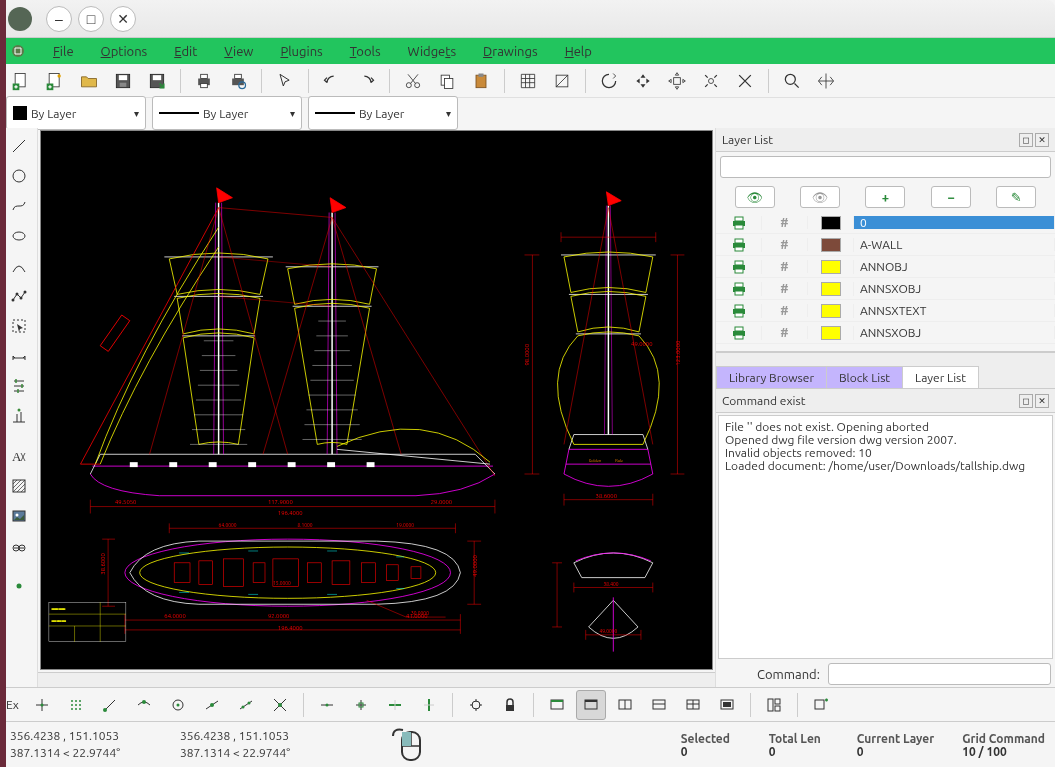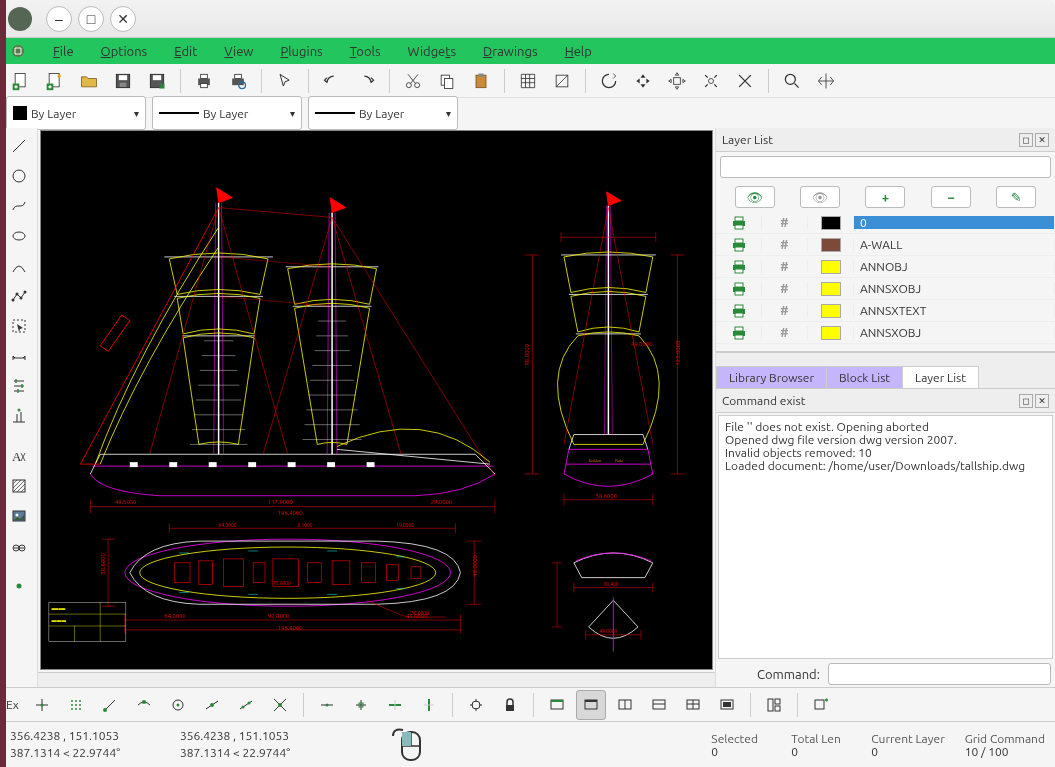--- a/index.html
+++ b/index.html
@@ -64,21 +64,21 @@
 .cmd-output { flex:1; background:#fff; padding:4px 6px; font-size:12px; overflow:auto; border:1px solid #ccc; margin:2px; white-space:pre-wrap; }
 .cmd-input-row { display:flex; align-items:center; padding:2px 4px; gap:8px;margin-left:37px; }
 .cmd-input-row input { flex:1; height:22px; border:1px solid #bbb; border-radius:3px; padding:0 4px; }
 
 .bottom-toolbar { height: 34px; display: flex; align-items: center; padding: 0 6px; gap: 4px; border-top:1px solid #ccc; background:#f5f5f5; }
 .bt-label { font-size:12px; margin-right:4px; }
 
 .status-bar { height: 46px; display: flex; align-items: center; border-top:1px solid #ccc; padding:0 10px; font-size:12px; gap:20px; background:#f5f5f5; }
 .status-col { display:flex; flex-direction:column; line-height:1.4; min-width:150px; }
 .status-mouse { flex:0 0 120px; display:flex; justify-content:center; }
-.status-rcols { display:flex; gap:20px; margin-left:auto; }
+.status-rcols { display:flex; gap:28px; margin-left:auto;font-weight:bold; }
 .status-rcol { display:flex; flex-direction:column; min-width:60px; }
 .status-rcol .lbl { color:#555; }
 
 .ubuntu-strip { position:absolute; left:0; top:0; bottom:0; width:6px; background:#6b2a3a; z-index:100; }
 
 svg.icon { width:20px; height:20px; }
 svg.icon-sm { width:16px; height:16px; }
 </style>
 </head>
 <body>

